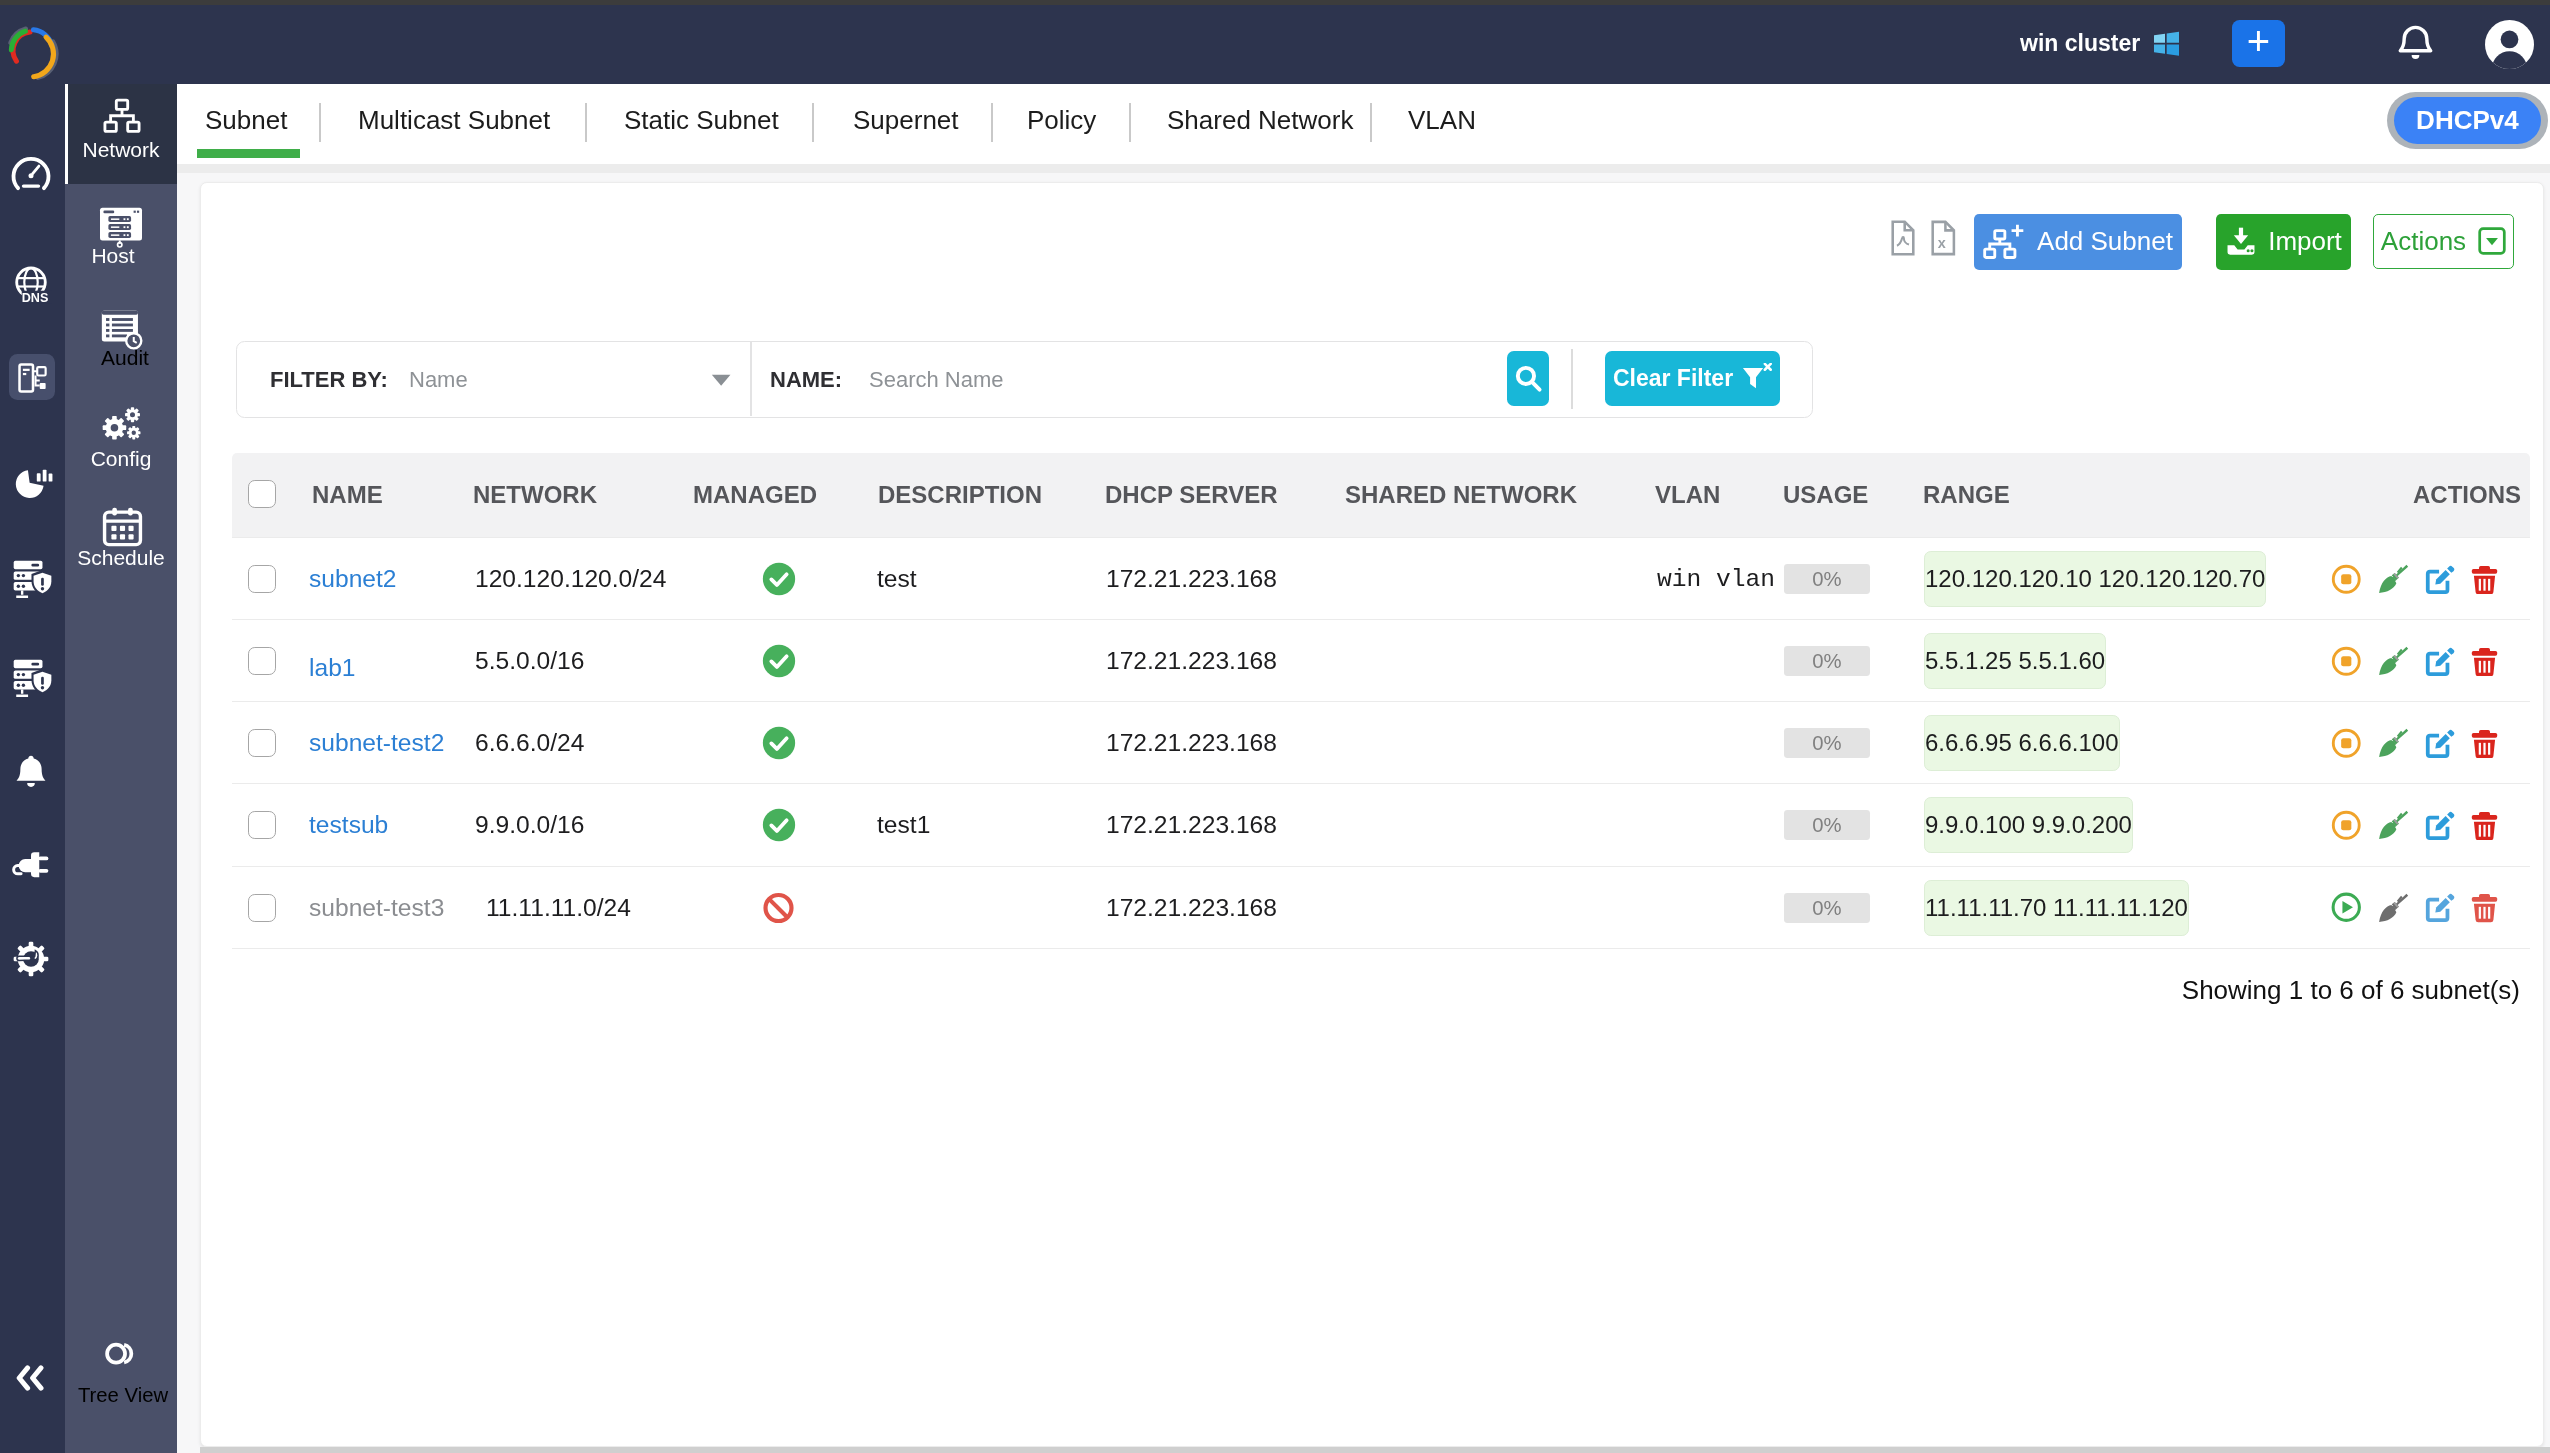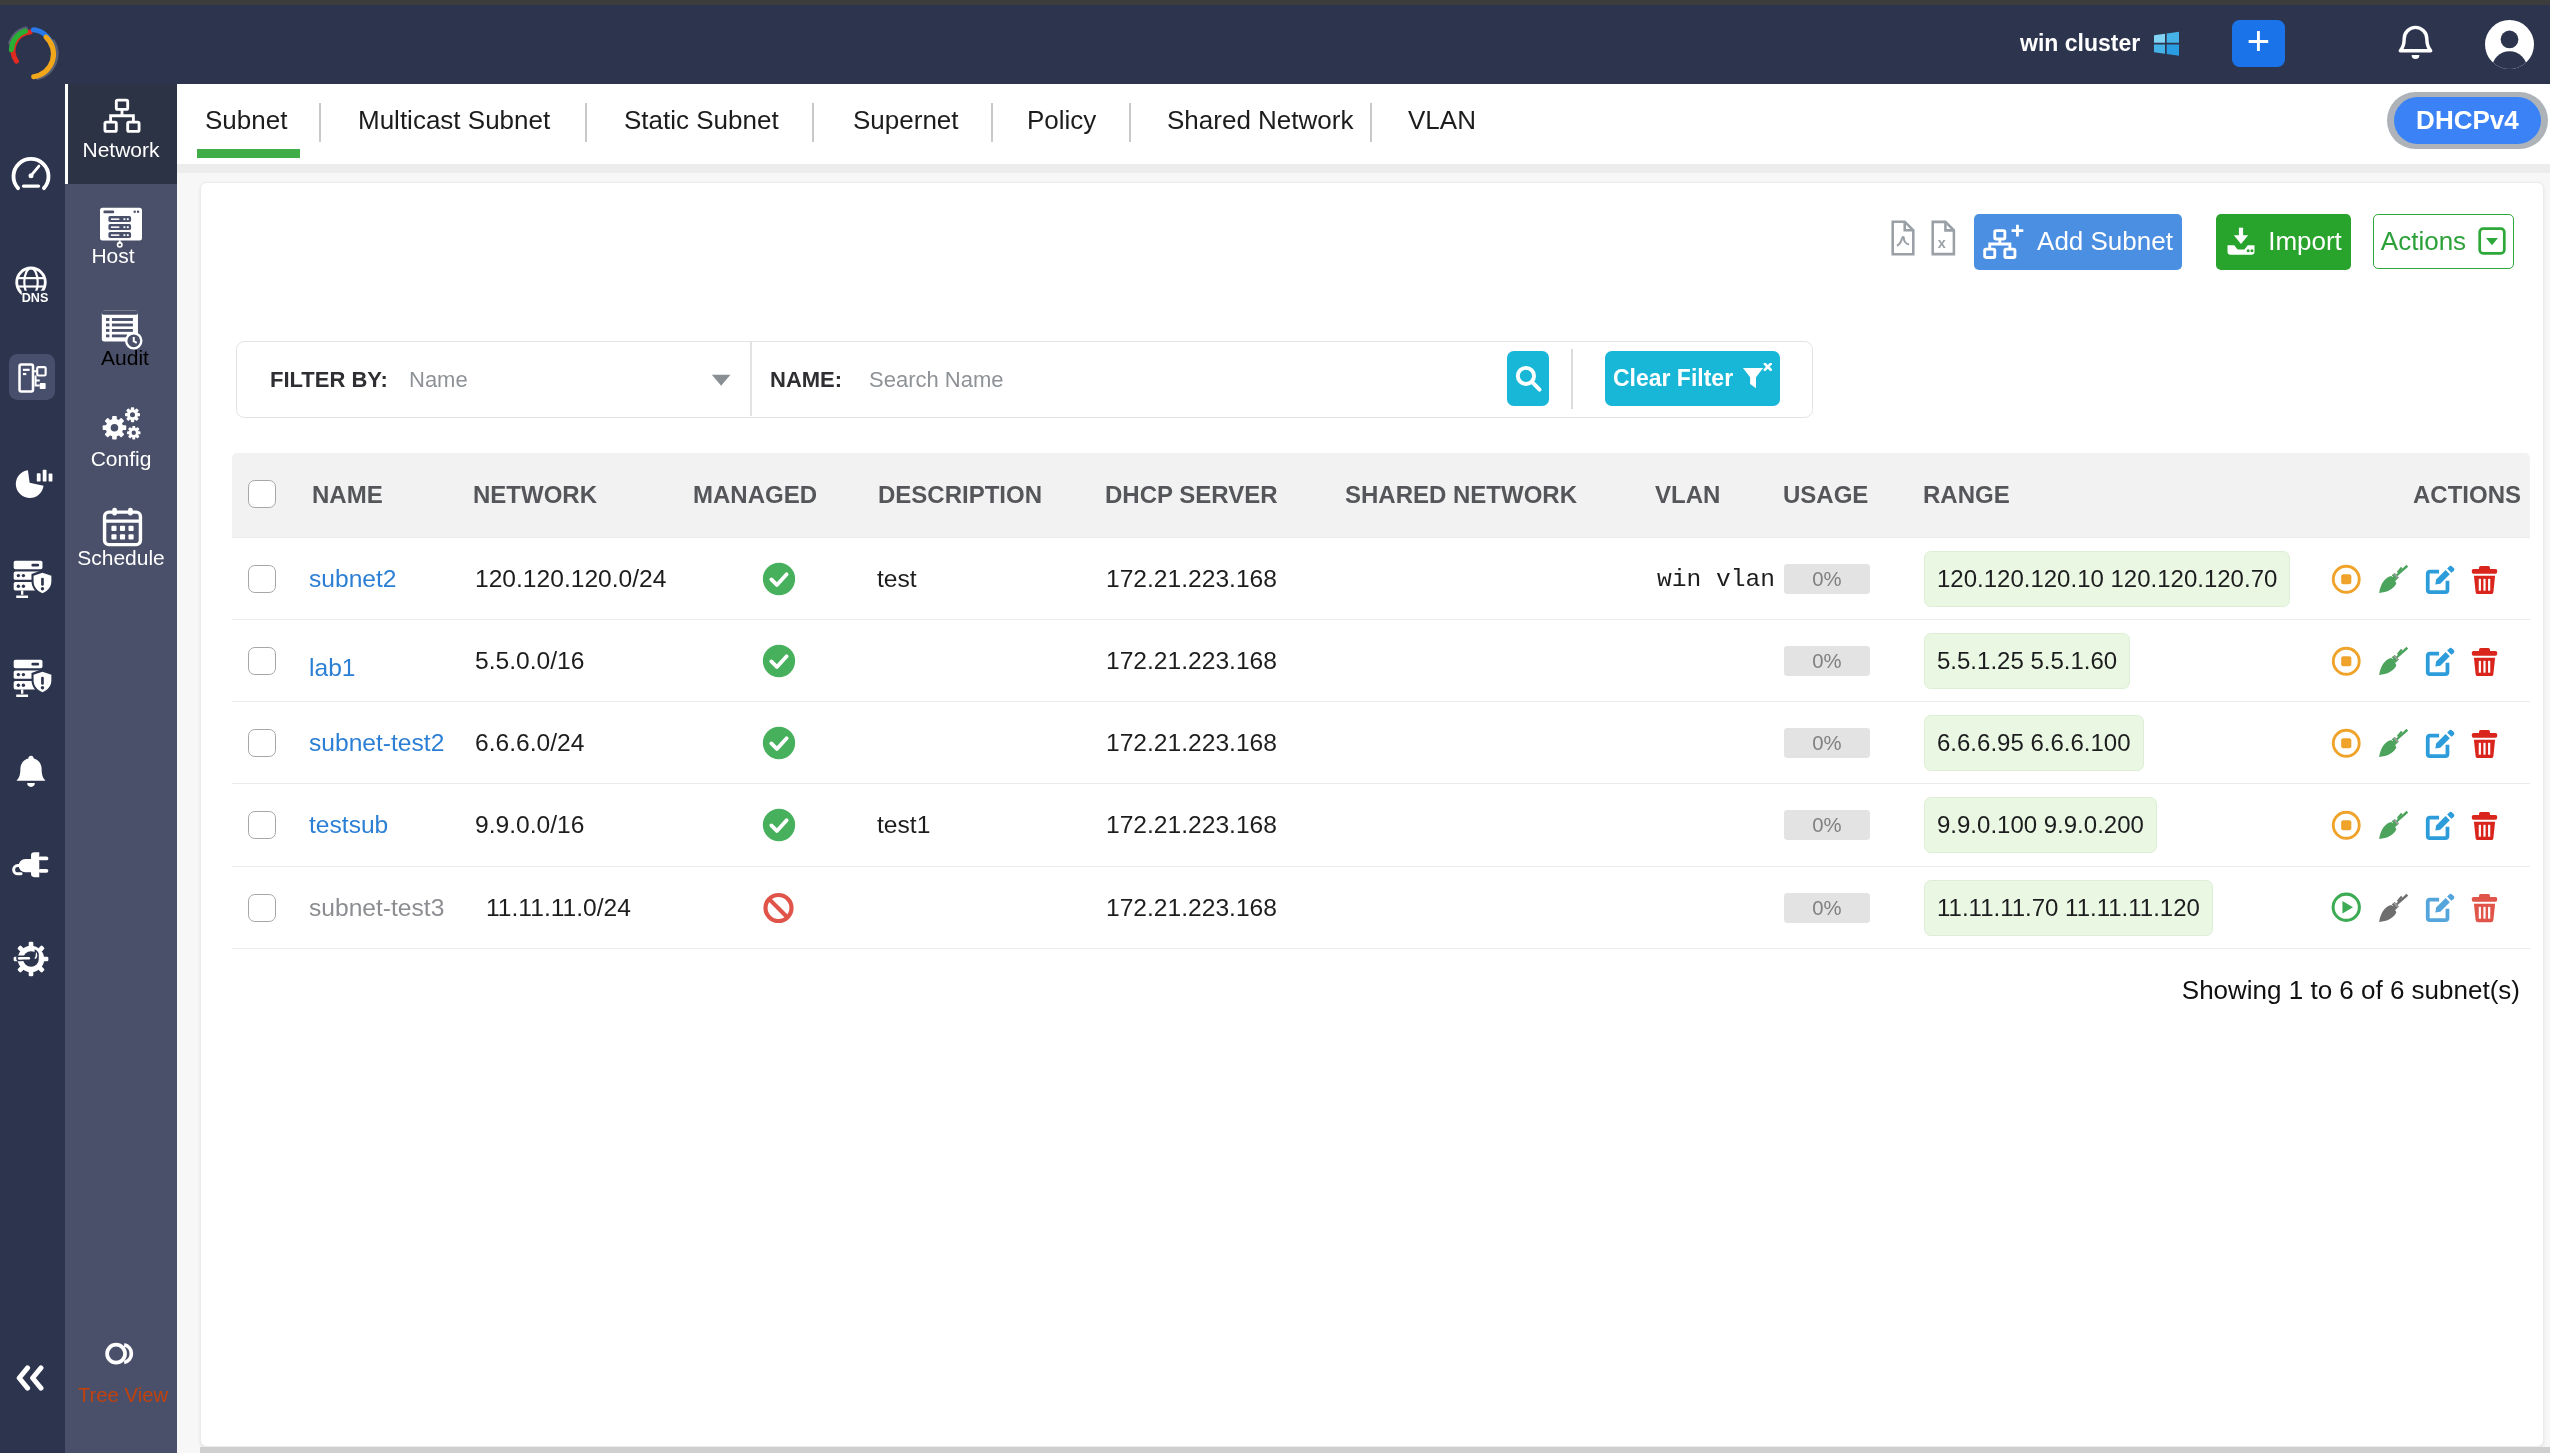--- a/index.html
+++ b/index.html
@@ -39,21 +39,21 @@
   #clearbtn { position:absolute; left:1368px; top:9.3px; width:175px; height:55px; background:#18b7d8; border-radius:6.8px; color:#fff; font-size:23px; font-weight:bold; display:flex; align-items:center; justify-content:center; gap:8.5px; }
   
   #table { left:31px; top:270px; width:2298px; height:499px; }
   #thead { position:absolute; left:0; top:0; width:2298px; height:85px; background:#f2f2f3; border-radius:5.1px 5.1px 0 0; }
   .th { position:absolute; top:28px; font-size:24px; font-weight:bold; color:#55565a; }
   .row { position:absolute; left:0; width:2298px; height:83px; border-top:1.7px solid #ebebeb; background:#fff; }
   .cell { position:absolute; font-size:24.6px; color:#1d1d1f; }
   .cb { position:absolute; left:16px; width:28px; height:28px; border:1.7px solid #a6a6a6; border-radius:6.8px; background:#fff; }
   .link { color:#2b7fd4; }
   .usage { position:absolute; left:1552px; width:86px; height:30px; background:#e3e3e3; border-radius:3.4px; color:#808080; font-size:20.3px; text-align:center; line-height:30px; }
-  .range { position:absolute; left:1692px; font-size:24px; color:#1d1d1f; background:#eaf8e3; border:1.7px solid #ddeed6; border-radius:6.8px; height:56px; line-height:53px; padding:0 12px; white-space:nowrap; }
+  .range { position:absolute; left:1692px; font-size:24px; color:#1d1d1f; background:#eaf8e3; border:1.7px solid #ddeed6; border-radius:6.8px; height:56px; line-height:53px; padding:0 0; white-space:nowrap; }
   .acticons { position:absolute; left:2099px; display:flex; gap:15.3px; align-items:center; }
   #showing { position:absolute; left:0; top:792px; width:2319px; text-align:right; font-size:26px; color:#111; }
   .vc { top:50%; transform:translateY(-50%); }
   .cc { top:50%; transform:translateY(-50%); }
   .ai { display:block; }
   .acticons .ai { flex:none; }
   svg { display:block; }
   .cell.vc, .th { white-space:nowrap; }
   span.vc { position:absolute; }
 </style>
@@ -315,21 +315,21 @@
     <rect x="11" y="32" width="6" height="6" rx="1"></rect>
       <rect x="21" y="32" width="6" height="6" rx="1"></rect>
       <rect x="31" y="32" width="6" height="6" rx="1"></rect>
   </g>
 </svg>
 <span class="abs" style="left:65px; top:546px; width:112px; text-align:center; color:#fff; font-size:21px;">Schedule</span>
 <svg class="abs" style="left:105px; top:1341px;" width="34" height="25.4" viewBox="0 0 40 30">
   <circle cx="13" cy="15" r="10.6" fill="none" stroke="#fff" stroke-width="4.4"></circle>
   <path d="M22.5 4.6 a10.6 10.6 0 0 1 0 20.8" fill="none" stroke="#fff" stroke-width="4.4"></path>
 </svg>
-<span class="abs" style="left:65px; top:1384px; width:116px; text-align:center; color:#c2410c; font-size:20.3px;">Tree View</span>
+<span class="abs" style="left:65px; top:1384px; width:116px; text-align:center; color:#000000; font-size:20.3px;">Tree View</span>
 
 <div class="abs" id="tabbar">
   <span class="tab" style="left:28px;">Subnet</span>
   <div class="tabsep" style="left:142px;"></div>
   <span class="tab" style="left:181px;">Multicast Subnet</span>
   <div class="tabsep" style="left:408px;"></div>
   <span class="tab" style="left:447px;">Static Subnet</span>
   <div class="tabsep" style="left:635px;"></div>
   <span class="tab" style="left:676px;">Supernet</span>
   <div class="tabsep" style="left:814px;"></div>

